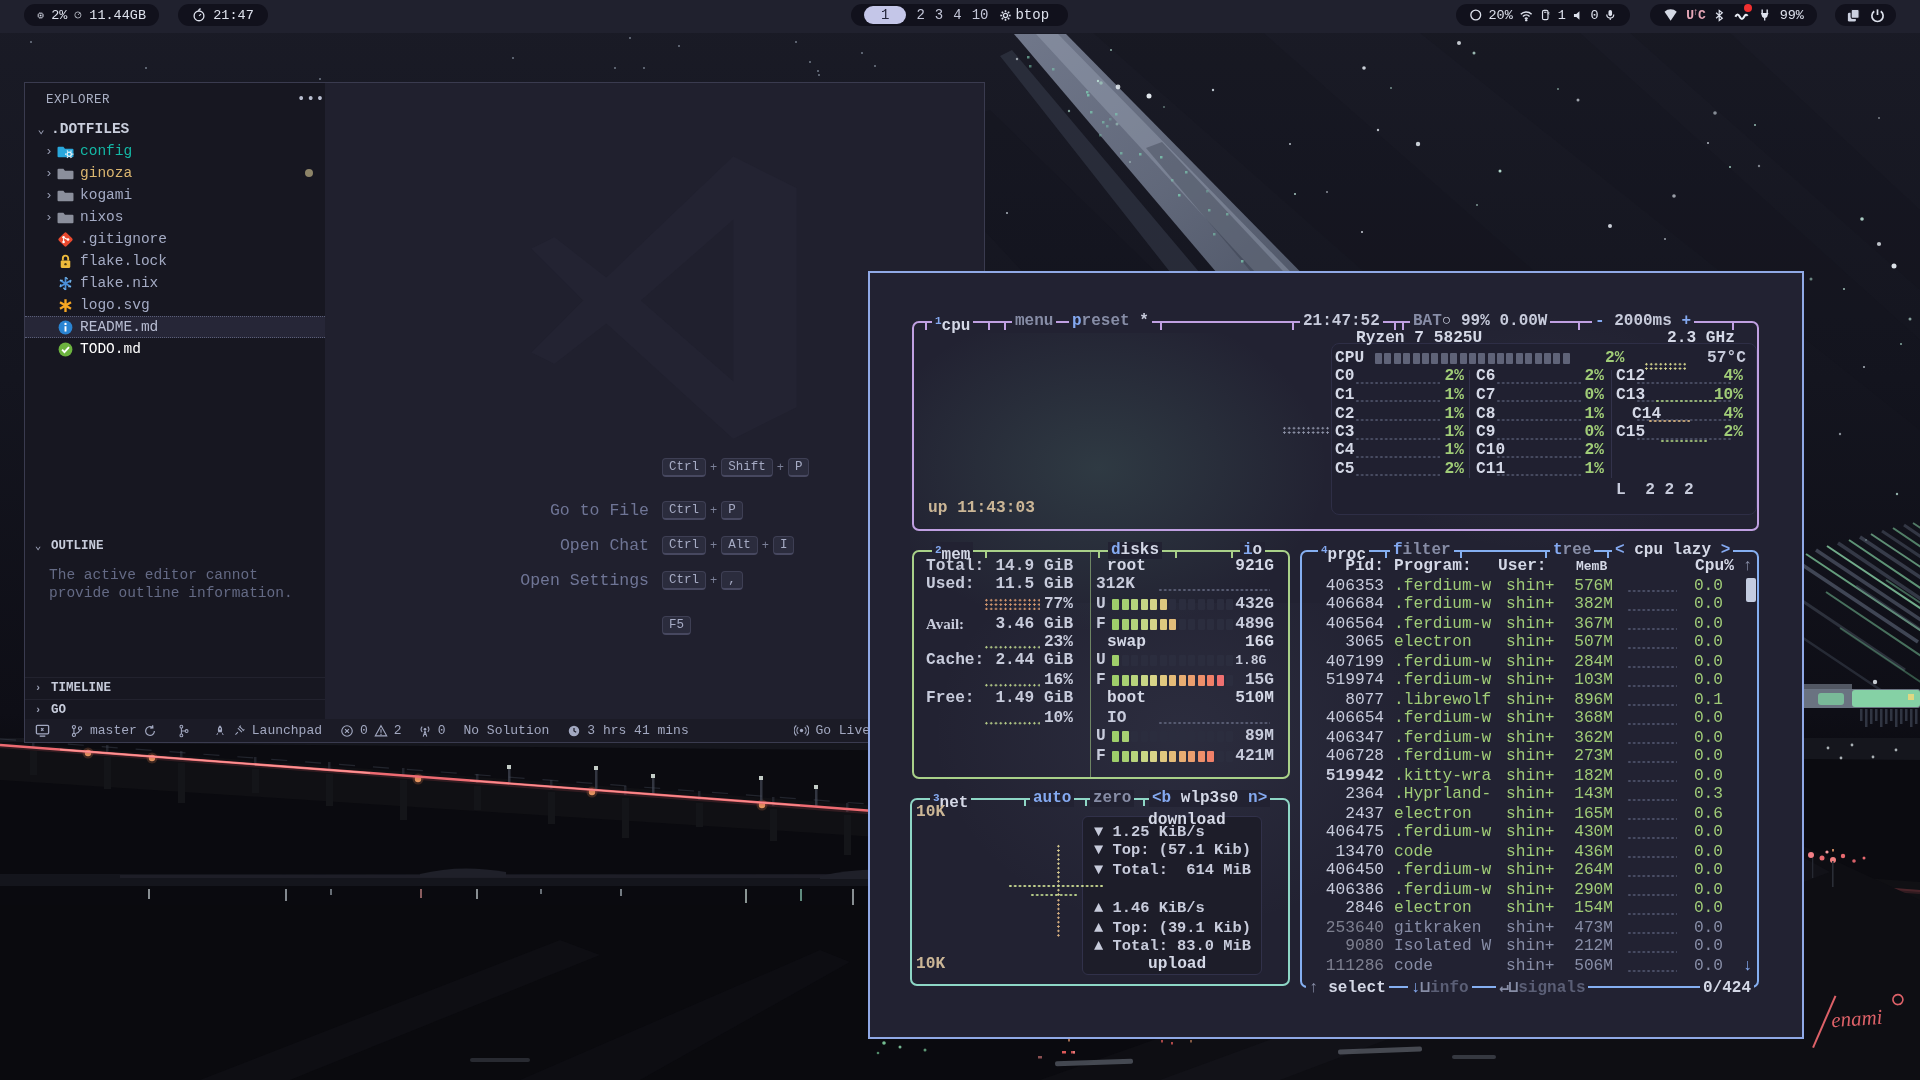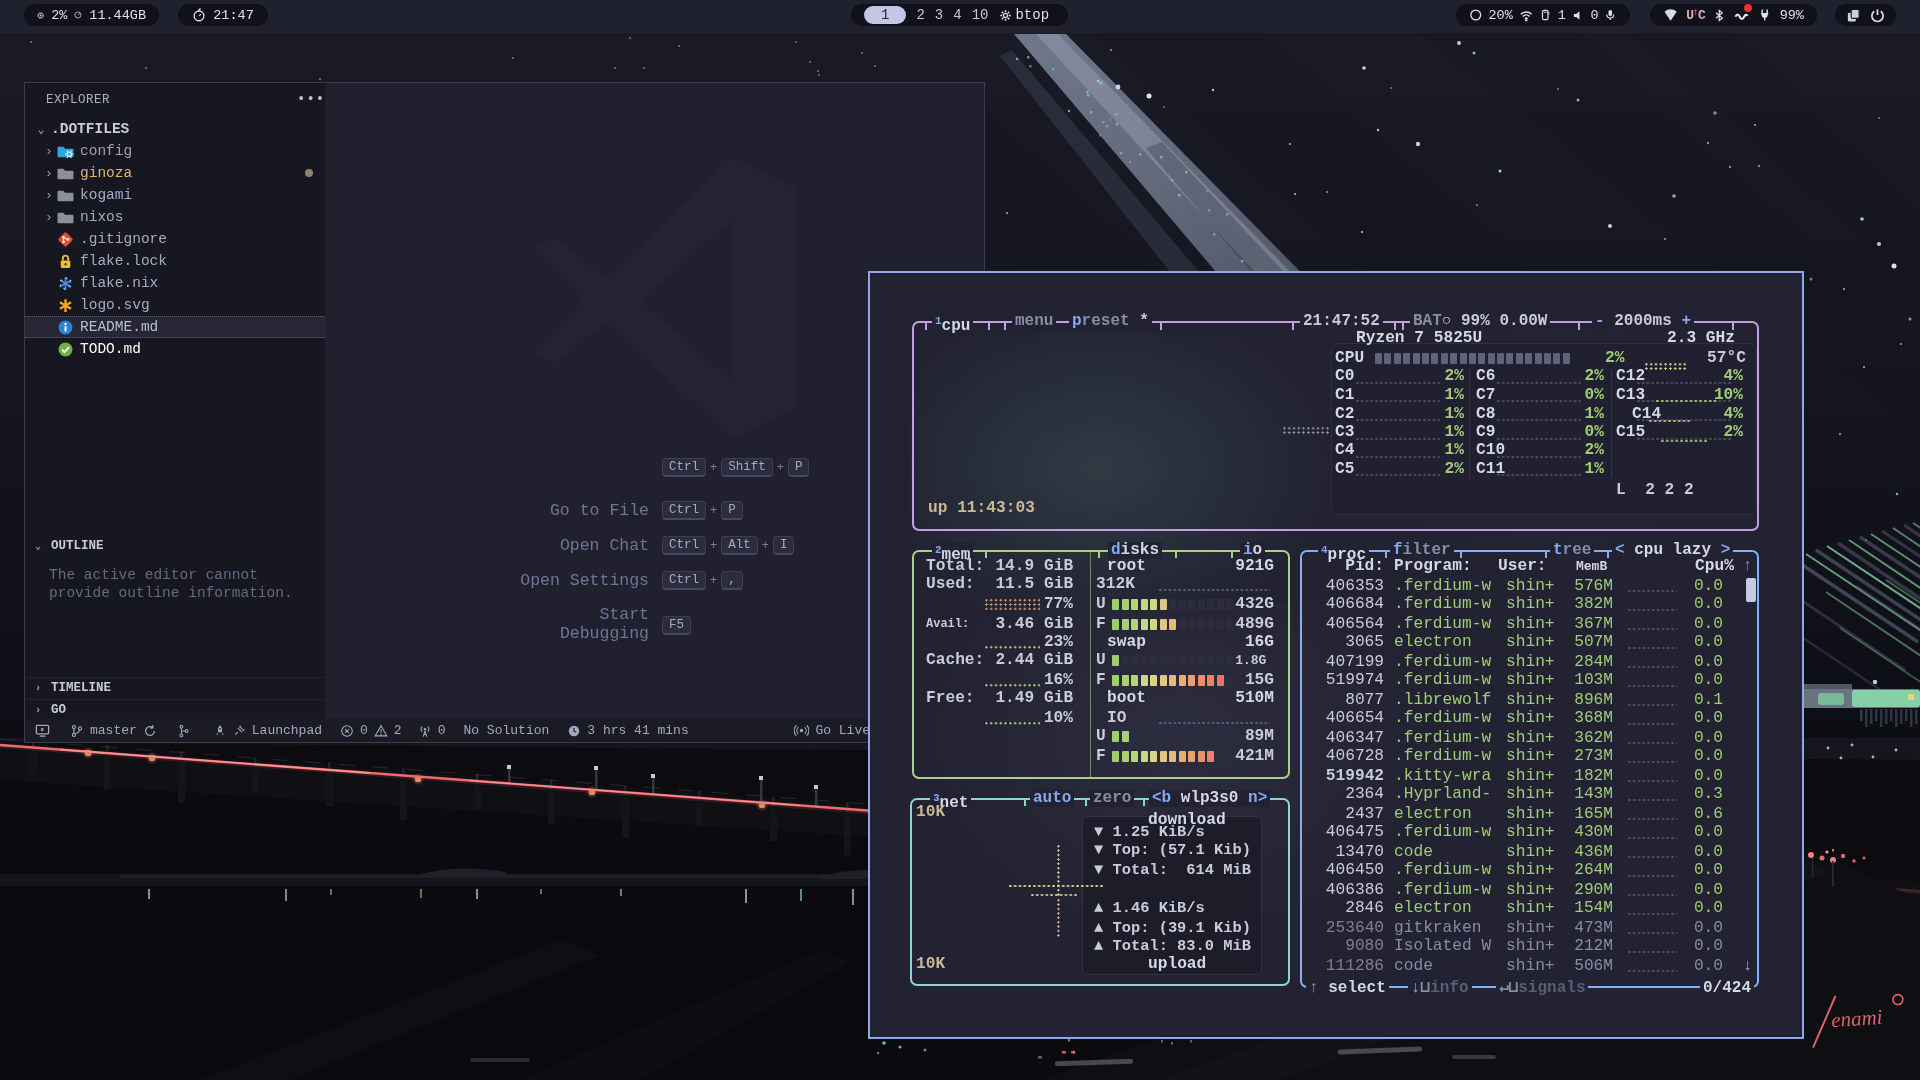--- a/index.html
+++ b/index.html
@@ -517,21 +517,21 @@
             <path d="M1.5,3.5 h4.5 l1.5,1.8 h7 a1,1 0 0 1 1,1 v6.2 a1,1 0 0 1 -1,1 h-13 a1,1 0 0 1 -1,-1 v-8 a1,1 0 0 1 1,-1 Z" fill="#29a8dd"></path>
             <circle cx="11.5" cy="10.5" r="2" fill="none" stroke="#e8f4fa" stroke-width="1.2"></circle>
             <line x1="14.30" y1="10.50" x2="15.50" y2="10.50" stroke="#e8f4fa" stroke-width="1.2"></line>
             <line x1="12.90" y1="12.92" x2="13.50" y2="13.96" stroke="#e8f4fa" stroke-width="1.2"></line>
             <line x1="10.10" y1="12.92" x2="9.50" y2="13.96" stroke="#e8f4fa" stroke-width="1.2"></line>
             <line x1="8.70" y1="10.50" x2="7.50" y2="10.50" stroke="#e8f4fa" stroke-width="1.2"></line>
             <line x1="10.10" y1="8.08" x2="9.50" y2="7.04" stroke="#e8f4fa" stroke-width="1.2"></line>
             <line x1="12.90" y1="8.08" x2="13.50" y2="7.04" stroke="#e8f4fa" stroke-width="1.2"></line>
           </svg>
         </span>
-        <span style="color:#a3a3a3">config</span>
+        <span style="color:#14b8a6">config</span>
       </div>
       <div class="trow" style="top:79px;">
         <span class="chev">›</span>
         <span class="ic">
           <svg width="17" height="17" viewBox="0 0 16 16">
             <path d="M1.5,3.5 h4.5 l1.5,1.8 h7 a1,1 0 0 1 1,1 v6.2 a1,1 0 0 1 -1,1 h-13 a1,1 0 0 1 -1,-1 v-8 a1,1 0 0 1 1,-1 Z" fill="#8b8f9c"></path>
           </svg>
         </span>
         <span style="color:#dbb670">ginoza</span>
         <span style="margin-left:auto;margin-right:12px;width:8px;height:8px;border-radius:50%;background:#8d8468"></span>
@@ -637,21 +637,20 @@
 <path d="M74,6 L30,48 L12,34 L4,38 L22,56 L4,74 L12,78 L30,64 L74,104 L96,93 L96,17 Z M74,28 L74,84 L42,56 Z" fill="#262636" opacity="0.5"></path>
 </svg>
 
 <div class="keys" style="left:637px;top:375px"><span class="key">Ctrl</span>+<span class="key">Shift</span>+<span class="key">P</span></div>
 <div class="klabel" style="left:268px;top:418px;width:356px">Go to File</div>
 <div class="keys" style="left:637px;top:418px"><span class="key">Ctrl</span>+<span class="key">P</span></div>
 <div class="klabel" style="left:268px;top:453px;width:356px">Open Chat</div>
 <div class="keys" style="left:637px;top:453px"><span class="key">Ctrl</span>+<span class="key">Alt</span>+<span class="key">I</span></div>
 <div class="klabel" style="left:268px;top:488px;width:356px">Open Settings</div>
 <div class="keys" style="left:637px;top:488px"><span class="key">Ctrl</span>+<span class="key">,</span></div>
-<div class="klabel" style="left:268px;top:522px;width:356px">Start<br>Debugging</div>
 <div class="keys" style="left:637px;top:533px">
       <span class="key">F5</span>
     </div>
 
 <div id="stbar">
  <svg width="15" height="15" viewBox="0 0 16 16">
         <rect x="1.5" y="2.5" width="13" height="9" rx="1" fill="none" stroke="#a2a8c0" stroke-width="1.4"></rect>
         <path d="M5,14 h6" stroke="#a2a8c0" stroke-width="1.4"></path>
         <path d="M6.5,8.5 l2.5,-3 M9,8.5 l-2.5,-3" stroke="#a2a8c0" stroke-width="1.2"></path>
       </svg>
@@ -837,21 +836,21 @@
     <div class="abs" style="left:737px;top:277px;width:2px;height:8px;background:#85aff1"></div>
     <div class="bx" style="left:42px;top:277px;width:378px;height:229px;border-color:#a9d189"></div>
     <div class="bt" style="left:62px;top:269px;"><span class="bu sup">2</span><span class="wb">mem</span></div>
     <div class="bt" style="left:238px;top:269px;"><span class="bu">d</span><span class="wb">isks</span></div>
     <div class="bt" style="left:370px;top:269px;"><span class="bu">i</span><span class="wb">o</span></div>
     <div class="abs" style="left:220px;top:279px;width:1px;height:225px;background:rgba(169,209,137,0.55)"></div>
     <div class="bl" style="left:56px;top:284px;font-size:16.2px;"><span class="w">Total:</span></div>
     <div class="bl" style="left:125.39999999999998px;top:284px;font-size:16.2px;"><span class="w">14.9 GiB</span></div>
     <div class="bl" style="left:56px;top:302px;font-size:16.2px;"><span class="w">Used:</span></div>
     <div class="bl" style="left:125.39999999999998px;top:302px;font-size:16.2px;"><span class="w">11.5 GiB</span></div>
-    <div class="bl" style="left:56px;top:342px;font-size:12px;"><span class="w">Avail:</span></div>
+    <div class="bl" style="left:56px;top:342px;font-size:15px;font-family:Liberation Serif, serif;"><span class="w">Avail:</span></div>
     <div class="bl" style="left:125.39999999999998px;top:342px;font-size:16.2px;"><span class="w">3.46 GiB</span></div>
     <div class="bl" style="left:56px;top:378px;font-size:16.2px;"><span class="w">Cache:</span></div>
     <div class="bl" style="left:125.39999999999998px;top:378px;font-size:16.2px;"><span class="w">2.44 GiB</span></div>
     <div class="bl" style="left:56px;top:416px;font-size:16.2px;"><span class="w">Free:</span></div>
     <div class="bl" style="left:125.39999999999998px;top:416px;font-size:16.2px;"><span class="w">1.49 GiB</span></div>
     <div class="bl" style="left:173.9000000000001px;top:322px;font-size:16.2px;"><span class="w">77%</span></div>
     <div class="bl" style="left:173.9000000000001px;top:360px;font-size:16.2px;"><span class="w">23%</span></div>
     <div class="bl" style="left:173.9000000000001px;top:398px;font-size:16.2px;"><span class="w">16%</span></div>
     <div class="bl" style="left:173.9000000000001px;top:436px;font-size:16.2px;"><span class="w">10%</span></div>
     <div class="dots" style="left:114px;top:325px;width:56px;height:12px;--c:#d89a70;"></div>

